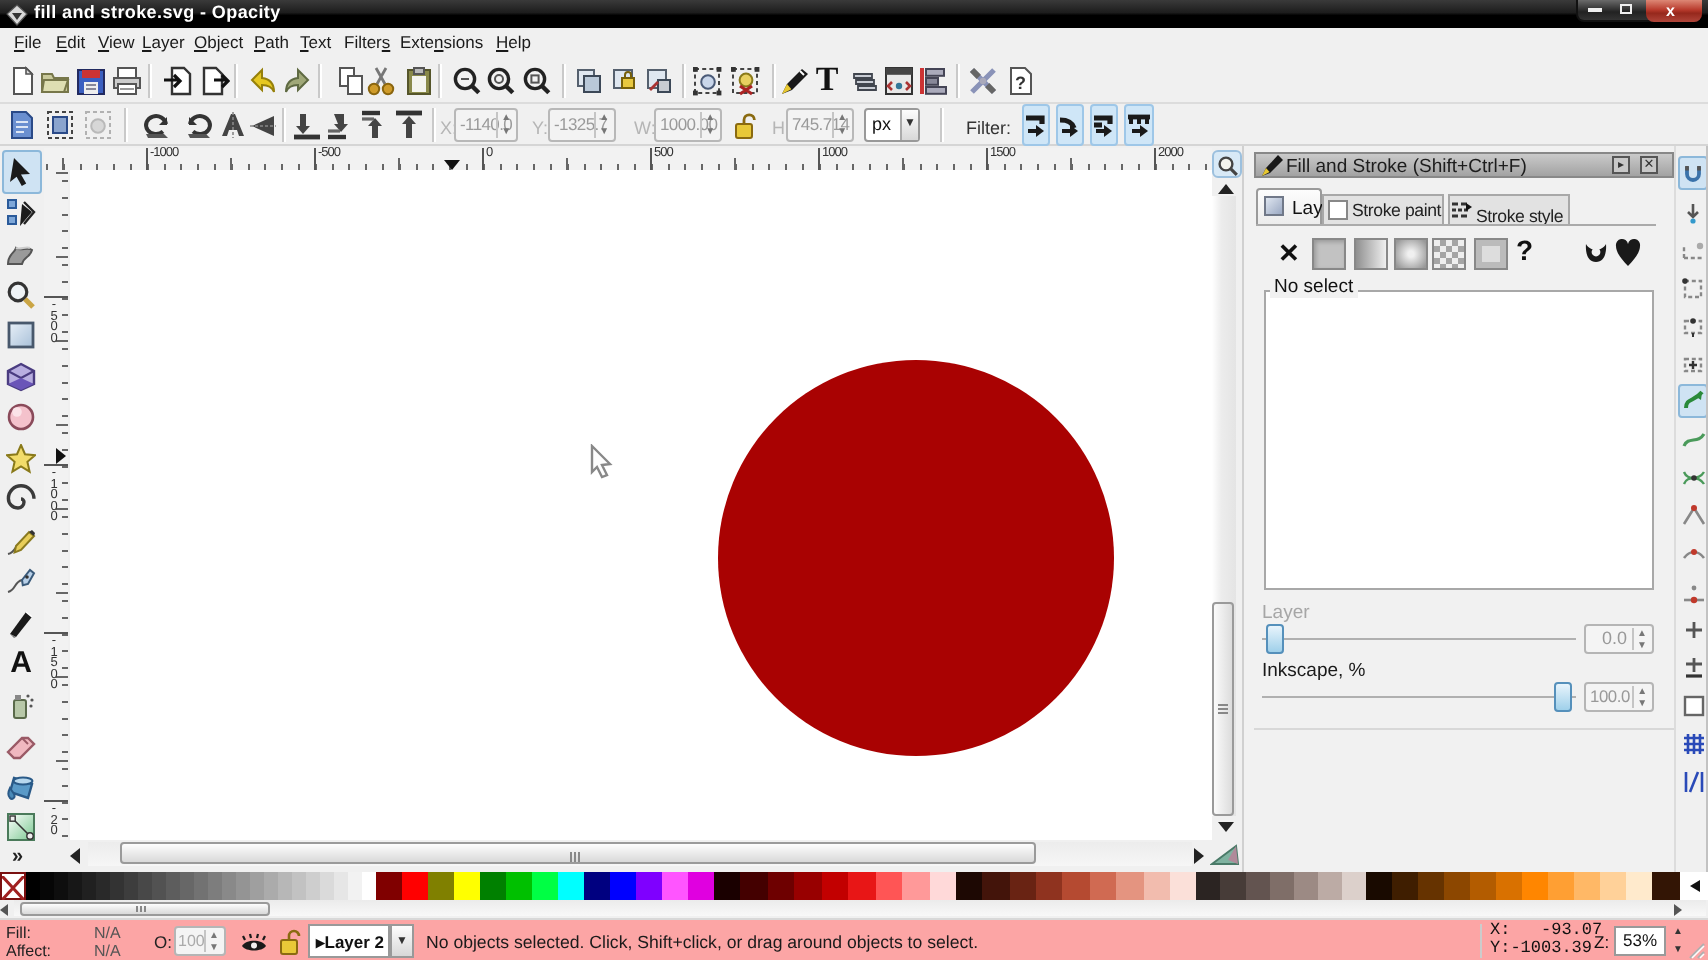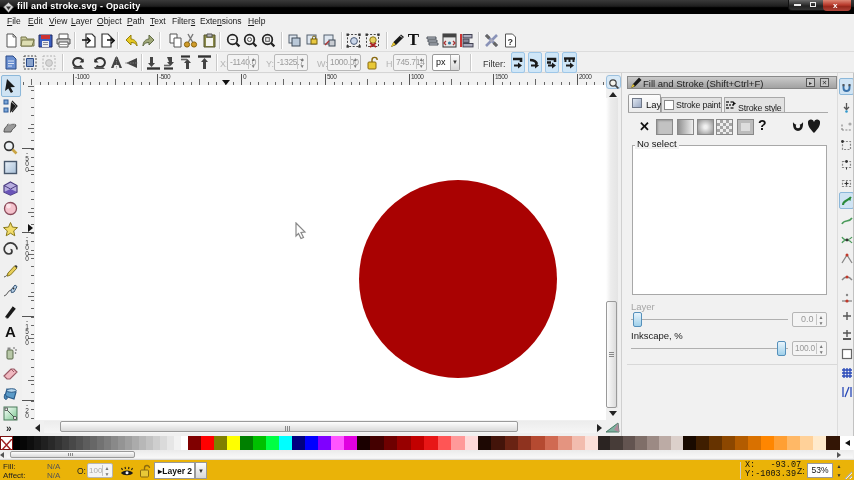--- a/index.html
+++ b/index.html
@@ -645,21 +645,21 @@
     <div class="abs" style="left:845px;top:4px;width:0;height:0;border-top:3.5px solid transparent;border-bottom:3.5px solid transparent;border-right:5px solid #111"></div>
   </div>
 <div class="abs" id="palscroll" style="left:0;top:450px;width:854px;height:9px;background:#f0f0f0">
     <div class="abs" style="left:0;top:2px;width:0;height:0;border-top:3px solid transparent;border-bottom:3px solid transparent;border-right:4px solid #555"></div>
     <div class="abs" style="left:7px;top:0px;width:846px;height:8px;background:linear-gradient(#ebebeb,#f8f8f8)"></div>
     <div class="abs" style="left:10px;top:0.5px;width:125px;height:7px;background:linear-gradient(#fdfdfd,#d9d9d9);border:1px solid #9a9a9a;border-radius:2px"></div>
     <div class="abs" style="left:68px;top:3px;width:1px;height:3px;background:#888;box-shadow:2px 0 0 #888,4px 0 0 #888"></div>
     <div class="abs" style="left:837px;top:2px;width:0;height:0;border-top:3px solid transparent;border-bottom:3px solid transparent;border-left:4px solid #555"></div>
   </div>
 
-<div class="abs" id="statusbar" style="left:0;top:459px;width:854px;height:21px;background:#eab308;border-top:1px solid #d8d8d8">
+<div class="abs" id="statusbar" style="left:0;top:459px;width:854px;height:21px;background:#fca5a5;border-top:1px solid #d8d8d8">
     <div class="abs" style="left:3px;top:2px;font-size:8px;color:#222">Fill:</div>
     <div class="abs" style="left:3px;top:11px;font-size:8px;color:#222">Affect:</div>
     <div class="abs" style="left:47px;top:2px;font-size:8px;color:#555">N/A</div>
     <div class="abs" style="left:47px;top:11px;font-size:8px;color:#555">N/A</div>
     <div class="abs" style="left:77px;top:6px;font-size:8.5px;color:#222">O:</div>
     <div class="abs" style="left:87px;top:3px;width:26px;height:15px;background:#f4f4f4;border:1px solid #b5b5b5;border-radius:2px;font-size:8px;color:#aaa;line-height:13px;padding-left:1px">100<span class="spin" style="height:11px">
         <span>▲</span>
         <span>▼</span>
       </span></div>
     <svg class="abs" style="left:120px;top:5px" width="14" height="13" viewBox="0 0 14 13">
@@ -667,20 +667,21 @@
       <circle cx="7" cy="7.8" r="1.5" fill="#f0f0f0"></circle>
       <path d="M2.5 5L1.5 3M5.5 4L5 2M8.5 4l0.5-2M11.5 5l1-2" stroke="#1a1a1a" stroke-width="1.1"></path>
     </svg>
     <svg class="abs" style="left:139px;top:4px" width="12" height="14" viewBox="0 0 12 14">
       <rect x="1.5" y="6" width="8" height="7" rx="1" fill="#e8c838" stroke="#8a6a10"></rect>
       <path d="M5.5 6V4a2.5 2.5 0 015 0" fill="none" stroke="#8a6a10" stroke-width="1.3"></path>
     </svg>
     <div class="abs" style="left:154px;top:2px;width:41px;height:17px;background:#fff;border:1px solid #999"></div>
     <div class="abs" style="left:158px;top:6px;font-size:8.5px;font-weight:bold;color:#111">▸Layer 2</div>
     <div class="abs" style="left:195px;top:2px;width:12px;height:17px;background:linear-gradient(#fdfdfd,#d8d8d8);border:1px solid #999;color:#333;font-size:6px;line-height:16px;text-align:center">▼</div>
+    <div class="abs" style="left:213px;top:6px;font-size:8.8px;color:#1a1a1a">No objects selected. Click, Shift+click, or drag around objects to select.</div>
     <div class="abs" style="left:740px;top:2px;width:1px;height:17px;background:#ccc"></div>
     <div class="abs" style="left:745px;top:1px;font-size:8.5px;font-family:'Liberation Mono',monospace;color:#111;line-height:9px">X:&nbsp;&nbsp;&nbsp;-93.07<br>Y:-1003.39</div>
     <div class="abs" style="left:797px;top:6px;font-size:8.5px;color:#111">Z:</div>
     <div class="abs" style="left:807px;top:3px;width:26px;height:15px;background:#fff;border:1px solid #999;font-size:8.5px;color:#111;line-height:13px;text-align:center">53%</div>
     <div class="abs" style="left:835px;top:3px;width:8px;height:15px;display:flex;flex-direction:column;justify-content:space-between;align-items:center;font-size:5px;color:#333">
       <span>▲</span>
       <span>▼</span>
     </div>
     <svg class="abs" style="left:844px;top:11px" width="9" height="9" viewBox="0 0 9 9">
       <path d="M8 1L1 8M8 5L5 8" stroke="#b0b0b0" stroke-width="1.2"></path>

